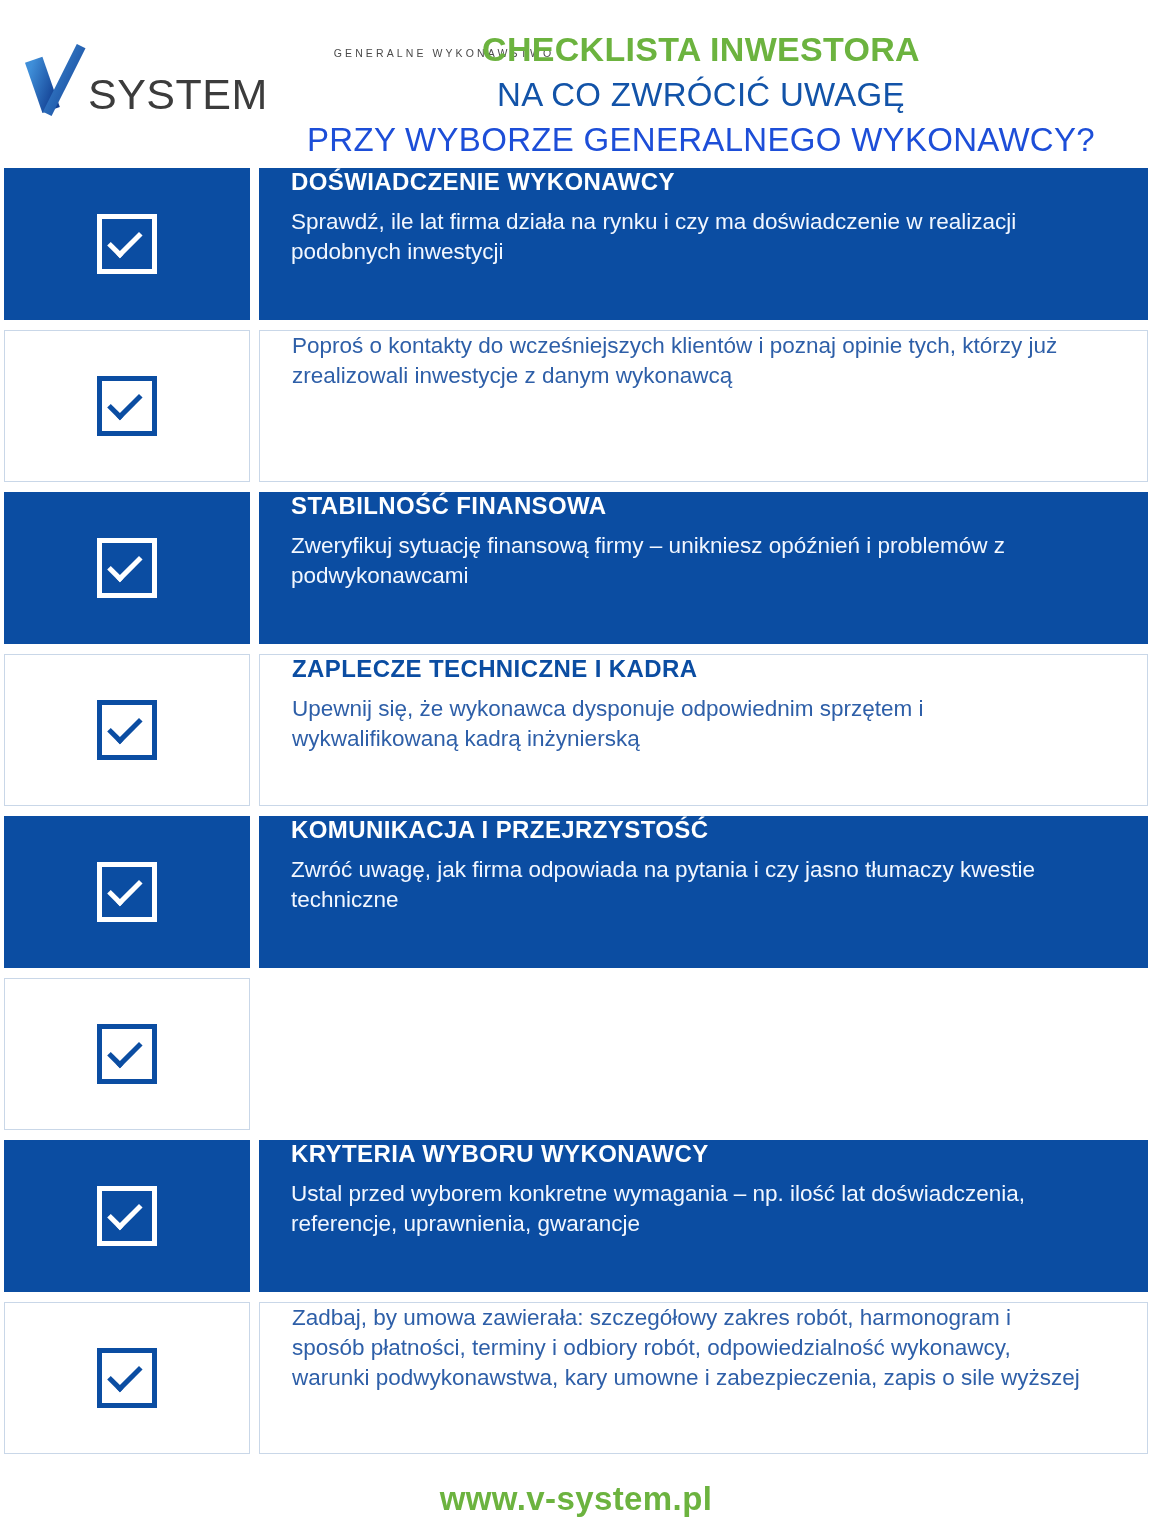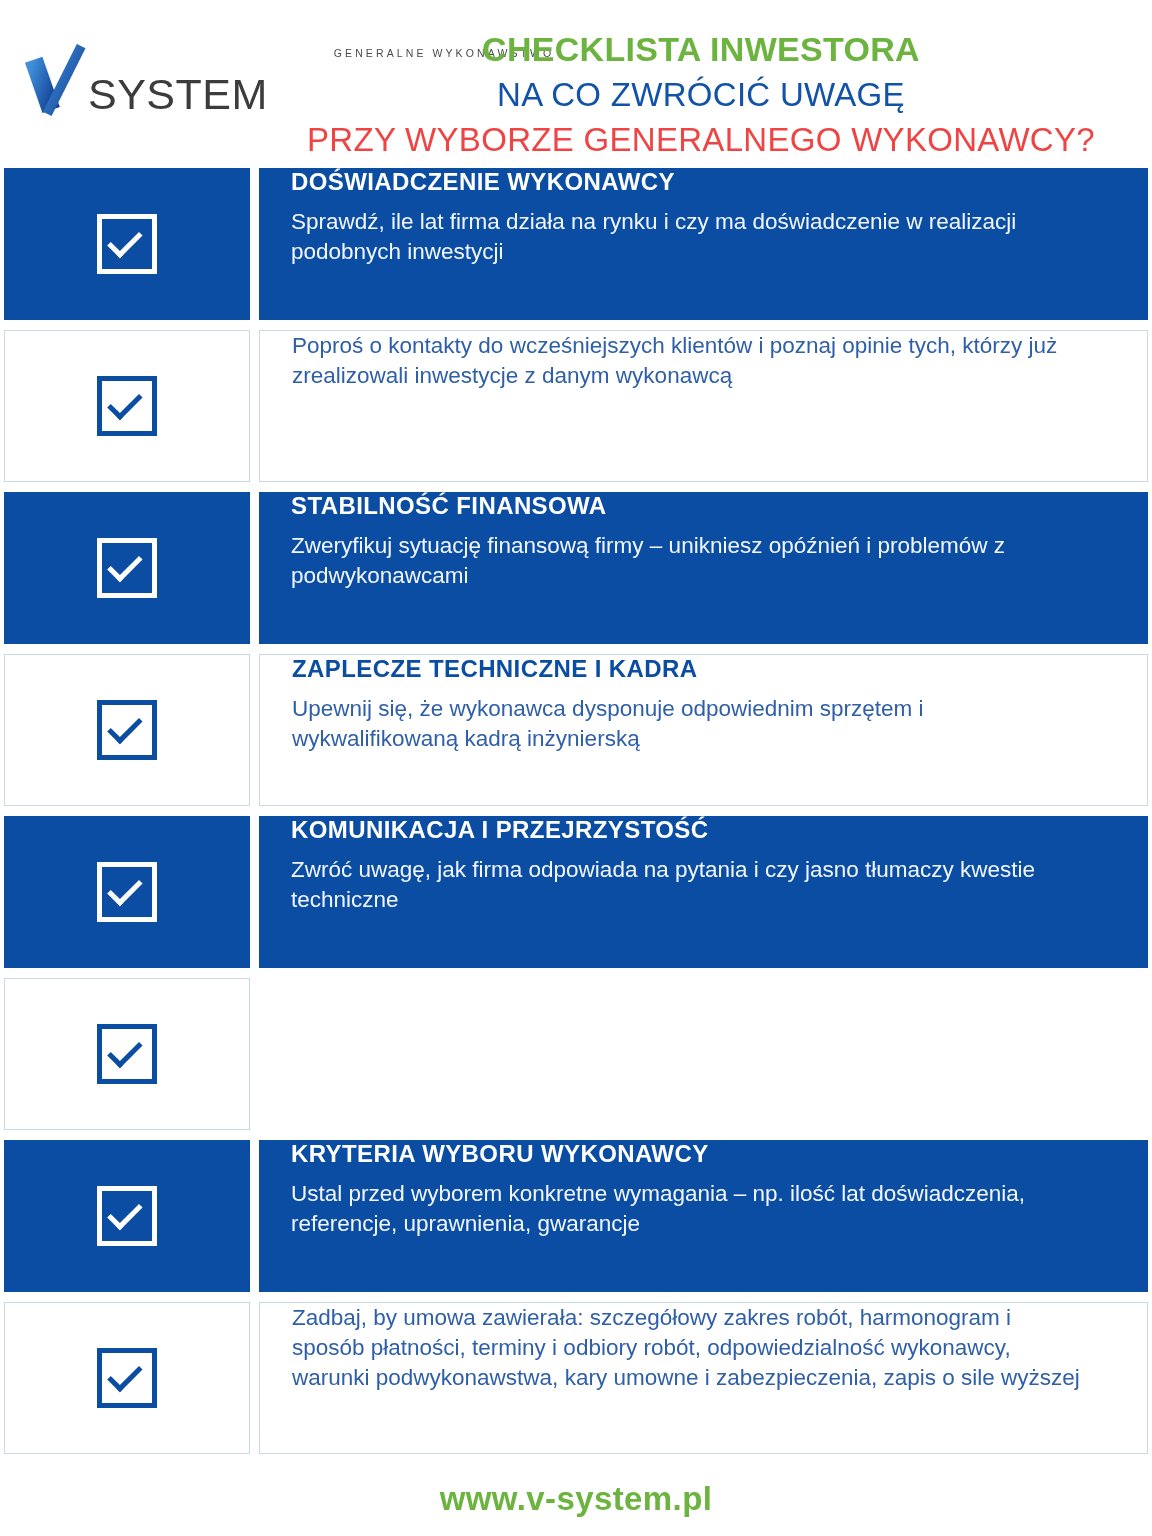--- a/index.html
+++ b/index.html
@@ -105,21 +105,21 @@
           <path d="M10 16 L28 68" stroke="url(#vgrad)" stroke-width="19" fill="none"></path>
           <path d="M24 72 L59 2" stroke="url(#vgrad)" stroke-width="10" fill="none"></path>
         </svg>
         <div class="logo-name">SYSTEM</div>
       </div>
       <div class="logo-tagline">GENERALNE WYKONAWSTWO</div>
     </div>
     <div class="titles">
       <div class="title-green" style="color:#6cb33f;">CHECKLISTA INWESTORA</div>
       <div class="title-blue" style="color:#1253a8;">NA CO ZWRÓCIĆ UWAGĘ</div>
-      <div class="title-blue" style="color:#ef4444;">PRZY WYBORZE GENERALNEGO WYKONAWCY?</div>
+      <div class="title-blue" style="color:#1d4ed8;">PRZY WYBORZE GENERALNEGO WYKONAWCY?</div>
     </div>
   </div>
 
   <div class="checklist">
 
     <section class="row">
       <div class="cell cell-check">
         <div class="checkbox">
           <span class="checkmark"></span>
         </div>

